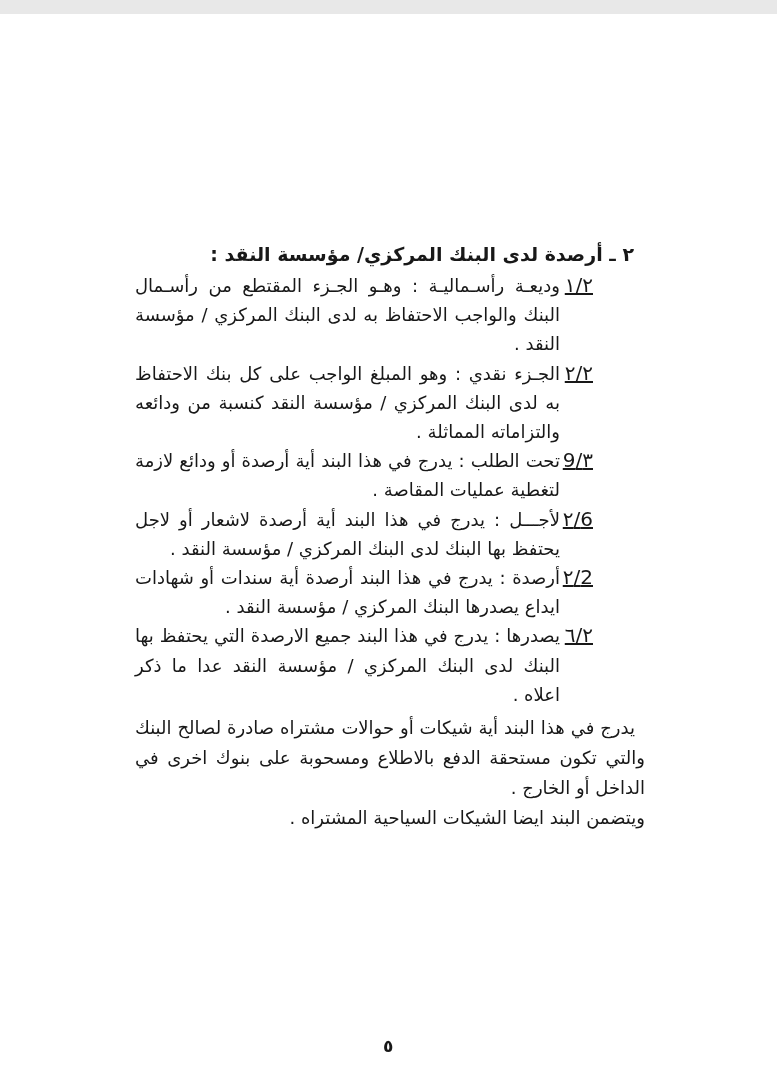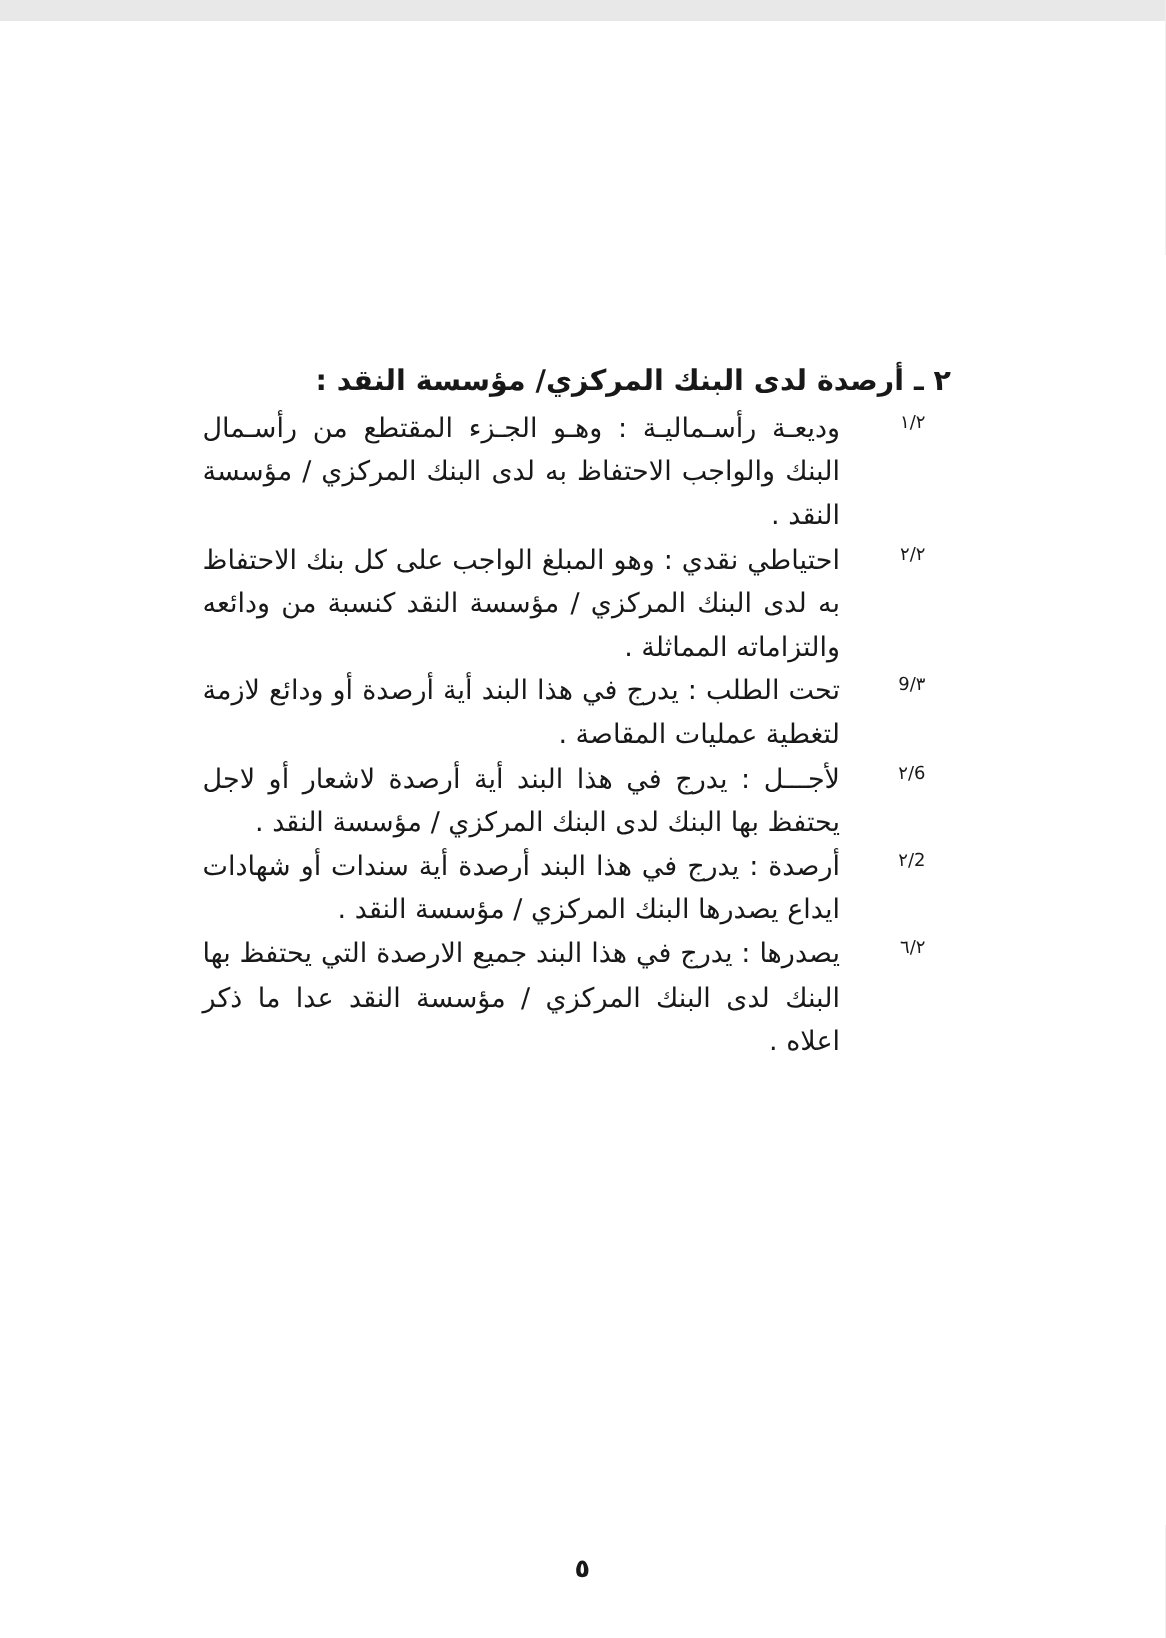--- a/index.html
+++ b/index.html
@@ -32,25 +32,26 @@
   .item {
     position: relative;
     padding-right: 85px;
     font-size: 18px;
     line-height: 29.2px;
     text-align: justify;
     margin: 0;
   }
   .item-num {
     position: absolute;
-    right: 28px;
+    right: 52px;
     top: 4px;
-    font-size: 12px;
+    font-size: 20px;
     line-height: 1;
     letter-spacing: 1px;
+    text-decoration: underline;
   }
   .term { font-weight: normal; }
   .paras { margin-top: 4px; }
   .para {
     font-size: 18px;
     line-height: 30px;
     text-align: justify;
     margin: 0;
   }
   .para-first { text-indent: 10px; }
@@ -72,21 +73,21 @@
 
     <div class="items">
 
       <div class="item">
         <span class="item-num">١/٢</span>
         <span class="term">وديعـة رأسـماليـة</span><span> : وهـو الجـزء المقتطع من رأسـمال البنك والواجب الاحتفاظ به لدى البنك المركزي / مؤسسة النقد .</span>
       </div>
 
       <div class="item">
         <span class="item-num">٢/٢</span>
-        <span class="term">احتياطي نقدي</span><span> : وهو المبلغ الواجب على كل بنك الاحتفاظ به لدى البنك المركزي / مؤسسة النقد كنسبة من ودائعه والتزاماته المماثلة .</span>
+        <span class="term">الجـزء نقدي</span><span> : وهو المبلغ الواجب على كل بنك الاحتفاظ به لدى البنك المركزي / مؤسسة النقد كنسبة من ودائعه والتزاماته المماثلة .</span>
       </div>
 
       <div class="item">
         <span class="item-num">٣/9</span>
         <span class="term">تحت الطلب</span><span> : يدرج في هذا البند أية أرصدة أو ودائع لازمة لتغطية عمليات المقاصة .</span>
       </div>
 
       <div class="item">
         <span class="item-num">6/٢</span>
         <span class="term">لأجـــل</span><span> : يدرج في هذا البند أية أرصدة لاشعار أو لاجل يحتفظ بها البنك لدى البنك المركزي / مؤسسة النقد .</span>
@@ -98,17 +99,21 @@
       </div>
 
       <div class="item">
         <span class="item-num">٦/٢</span>
         <span class="term">يصدرها</span><span> : يدرج في هذا البند جميع الارصدة التي يحتفظ بها البنك لدى البنك المركزي / مؤسسة النقد عدا ما ذكر اعلاه .</span>
       </div>
 
     </div>
 
 
+    <div class="paras">
+      <p class="para para-first">يدرج في هذا البند أية شيكات أو حوالات مشتراه صادرة لصالح البنك والتي تكون مستحقة الدفع بالاطلاع ومسحوبة على بنوك اخرى في الداخل أو الخارج .</p>
+      <p class="para">ويتضمن البند ايضا الشيكات السياحية المشتراه .</p>
+    </div>
 
   </div>
 
   <div class="page-num">٥</div>
 </div>
 
 </body></html>

